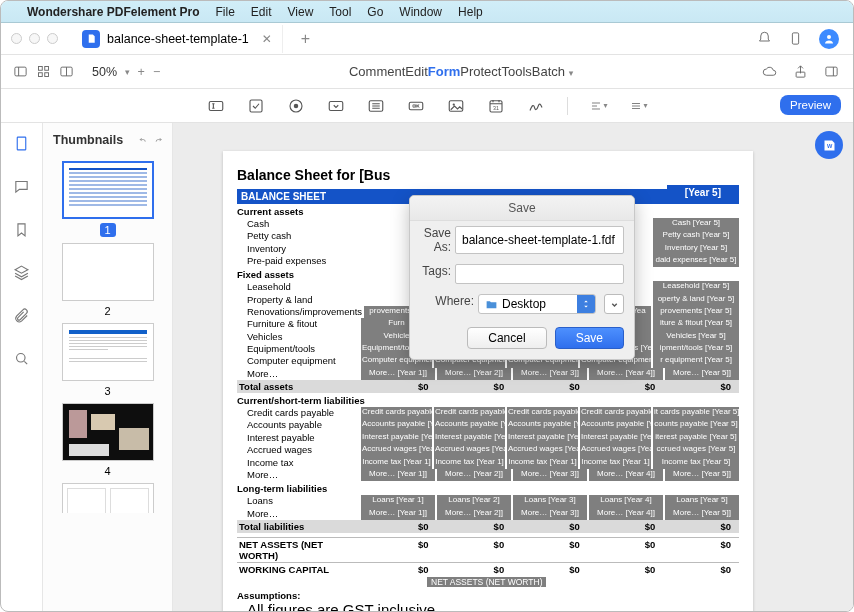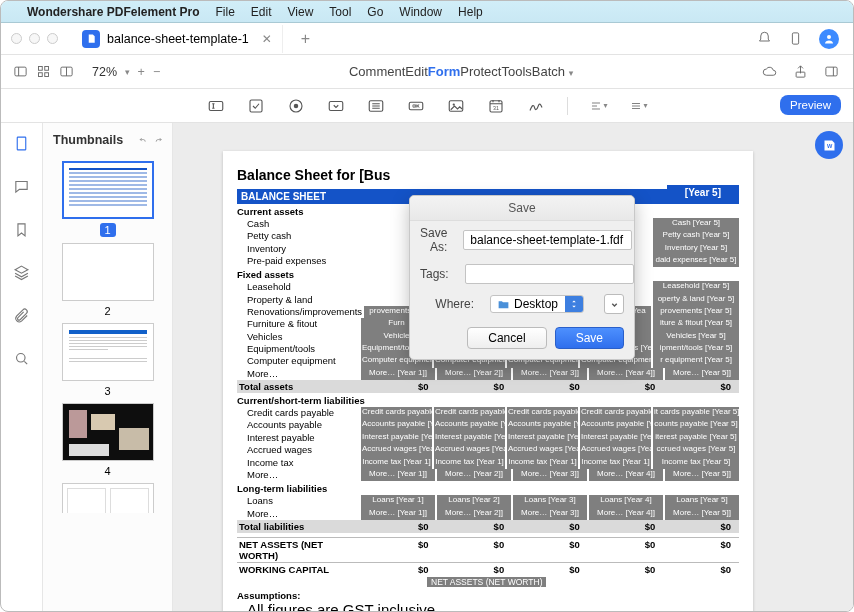--- a/index.html
+++ b/index.html
@@ -81,21 +81,21 @@
 .worth-row .cell{flex:1; text-align:right; padding-right:6px;}
 .assump { font-size:9.5px; font-weight:700; margin-top:3px;}
 .assump2 { font-size:15px; padding-left:10px;}
 .networth-pill{ background:#7f7f7f; color:#fff; font-size:8.5px; padding:0 4px; display:inline-block; margin-left:190px;} 
 .canvas .wbadge2 { position:absolute; right:10px; top:8px; width:28px; height:28px; background:#2f6fed; border-radius:50%; display:flex;align-items:center;justify-content:center; color:#fff; font-weight:700; font-size:12px;}
 .canvas .wbadge2 svg{width:15px;height:15px;fill:#fff;}
 
 
 .dialog { position:absolute; left:186px; top:44px; width:226px; background:#efefef; border:1px solid #c8c8c8; border-radius:5px; box-shadow:0 6px 18px rgba(0,0,0,.25); font-size:12px; }
 .dialog .dtitle { text-align:center; padding:5px 0; color:#555; border-bottom:1px solid #ddd; border-radius:5px 5px 0 0; background:linear-gradient(#f3f3f3,#e8e8e8);}
-.dialog .drow { display:flex; align-items:center; padding:5px 10px; gap:16px;}
+.dialog .drow { display:flex; padding:5px 10px; gap:4px;}
 .dialog .drow label { width:54px; text-align:right; color:#444; }
 .dialog input.txt { flex:1; border:1px solid #c3c3c3; padding:2px 6px; font-size:12px; background:#fff; border-radius:2px;}
 .dialog .where-sel { flex:1; display:flex; align-items:center; border:1px solid #c3c3c3; background:#fff; border-radius:3px; overflow:hidden;}
 .dialog .where-sel .folder{ display:flex; align-items:center; gap:4px; padding:1px 6px; flex:1;}
 .dialog .where-sel .folder svg{width:13px;height:13px;fill:#4a90d9;}
 .dialog .where-sel .dd{ width:18px; background:#3d7fe0; display:flex;align-items:center;justify-content:center; align-self:stretch;}
 .dialog .where-sel .dd svg{width:8px;height:12px;fill:#fff;}
 .dialog .expander{ width:20px; height:20px; border:1px solid #bbb; border-radius:3px; background:#fff; display:flex;align-items:center;justify-content:center; margin-left:4px;}
 .dialog .expander svg{width:9px;height:9px;stroke:#555;fill:none;stroke-width:1.8;}
 .dialog .btns { display:flex; justify-content:flex-end; gap:8px; padding:8px 10px 10px;margin-left:48px;}
@@ -163,21 +163,21 @@
         <rect x="14" y="4" width="6" height="6"></rect>
         <rect x="4" y="14" width="6" height="6"></rect>
         <rect x="14" y="14" width="6" height="6"></rect>
       </svg>
     <svg class="ico ico-stroke" viewBox="0 0 24 24">
         <rect x="3" y="5" width="18" height="14" rx="2"></rect>
         <path d="M12 5v14"></path>
       </svg>
   </div>
   <div class="zoom">
-    <span>72%</span>
+    <span>50%</span>
     <span style="font-size:9px;color:#888">▾</span>
     <span style="color:#888">+</span>
     <span style="color:#888">−</span>
   </div>
   <div class="menus">
     <span>Comment</span>
     <span>Edit</span>
     <span class="active">Form</span>
     <span>Protect</span>
     <span>Tools</span>

